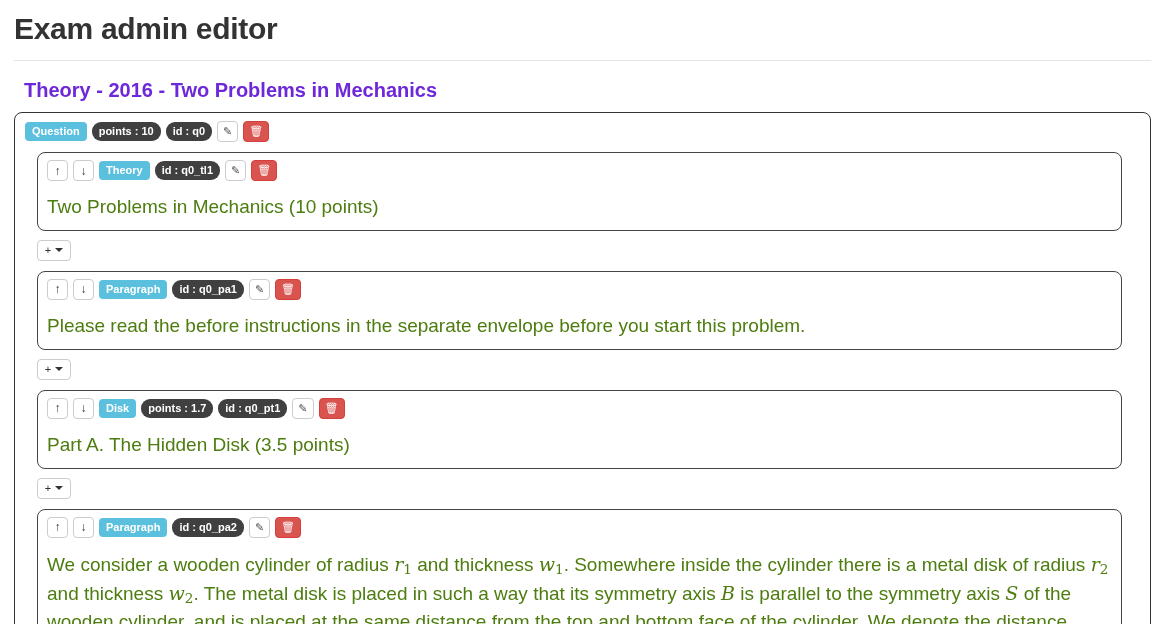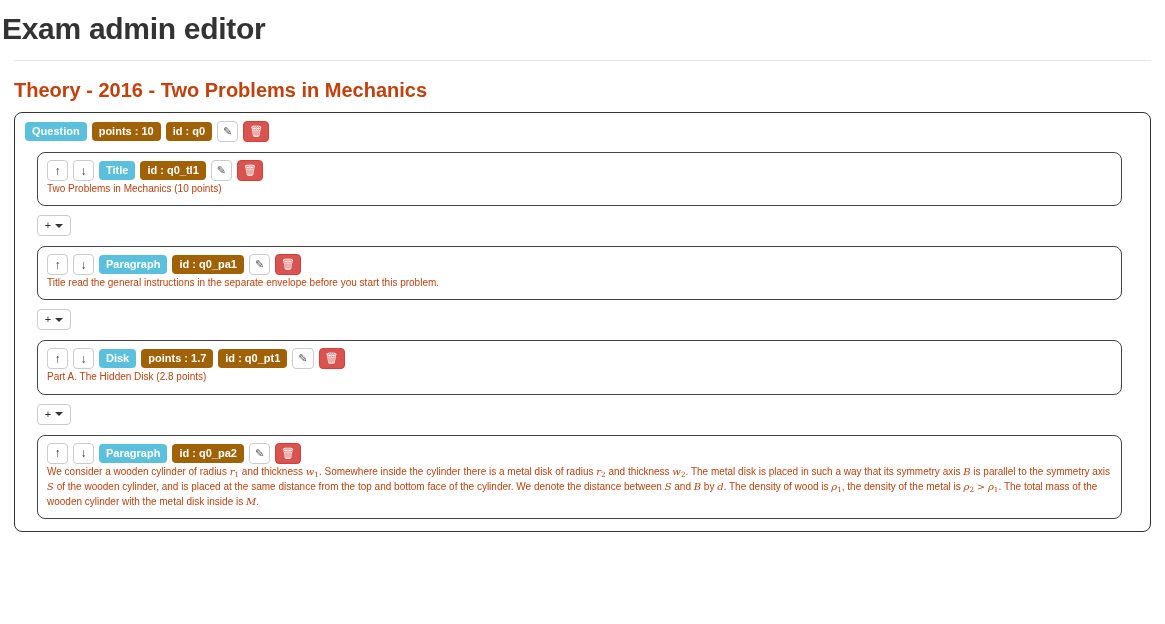--- a/index.html
+++ b/index.html
@@ -10,32 +10,32 @@
     font-family: "Liberation Sans", sans-serif;
     color: #333333;
     overflow: hidden;
   }
   .page { position: relative; width: 1165px; height: 624px; }
 
   .page-title {
     font-size: 30px;
     font-weight: bold;
     color: #333333;
-    margin: 12px 0 0 2px;
+    margin: 12px 0 0 14px;
     letter-spacing: -0.3px;
   }
   .title-rule {
     border-bottom: 1px solid #e5e5e5;
     margin: 14px 14px 0 14px;
   }
   .exam-heading {
     font-size: 20px;
     font-weight: bold;
-    color: #c2410c;
-    margin: 18px 0 10px 14px;
+    color: #6d28d9;
+    margin: 18px 0 10px 24px;
   }
 
   .question-box {
     position: relative;
     margin: 0 14px;
     border: 1px solid #333333;
     border-radius: 8px;
     padding: 8px 16px 12px 10px;
   }
 
@@ -45,21 +45,21 @@
     display: inline-block;
     font-size: 11px;
     font-weight: bold;
     color: #ffffff;
     padding: 3px 7px;
     border-radius: 4px;
     line-height: 13px;
     white-space: nowrap;
   }
   .badge.type { background: #5bc0de; }
-  .badge.meta { background: #a16207; }
+  .badge.meta { background: #404040; border-radius: 9px; }
 
   .btn {
     display: inline-flex;
     align-items: center;
     justify-content: center;
     height: 21px;
     min-width: 21px;
     padding: 0 5px;
     border: 1px solid #cccccc;
     border-radius: 4px;
@@ -91,24 +91,24 @@
 
   .block {
     position: relative;
     border: 1px solid #444444;
     border-radius: 8px;
     padding: 7px 9px 9px 9px;
     margin: 8px 0 0 0;
   }
   .block-inner-wrap { margin: 10px 12px 0 12px; }
   .block-text {
-    margin-top: 1px;
-    font-size: 10px;
+    margin-top: 13px;
+    font-size: 19px;
     line-height: 1.42;
-    color: #c2410c;
+    color: #4d7c0f;
   }
 
   .add-row { margin: 9px 0 0 12px; }
 
   .math { font-family: "DejaVu Serif", serif; font-style: italic; }
   .math-sub { font-style: normal; font-size: 0.72em; vertical-align: -0.25em; font-family: "DejaVu Serif", serif; }
   .math-up { font-family: "DejaVu Serif", serif; font-style: normal; }
 
   
   .annot {
@@ -134,21 +134,21 @@
       <span class="badge meta">id : q0</span>
       <button class="btn edit">✎</button>
       <button class="btn del">🗑</button>
     </div>
 
     <div class="block-inner-wrap">
       <div class="block">
         <div class="chip-row">
           <button class="btn arrow">↑</button>
           <button class="btn arrow">↓</button>
-          <span class="badge type">Title</span>
+          <span class="badge type">Theory</span>
           <span class="badge meta">id : q0_tl1</span>
           <button class="btn edit">✎</button>
           <button class="btn del">🗑</button>
         </div>
         <div class="block-text">Two Problems in Mechanics (10 points)</div>
       </div>
     </div>
 
     <div class="add-row">
       <button class="btn add">
@@ -160,21 +160,21 @@
     <div class="block-inner-wrap">
       <div class="block">
         <div class="chip-row">
           <button class="btn arrow">↑</button>
           <button class="btn arrow">↓</button>
           <span class="badge type">Paragraph</span>
           <span class="badge meta">id : q0_pa1</span>
           <button class="btn edit">✎</button>
           <button class="btn del">🗑</button>
         </div>
-        <div class="block-text">Title read the general instructions in the separate envelope before you start this problem.</div>
+        <div class="block-text">Please read the before instructions in the separate envelope before you start this problem.</div>
       </div>
     </div>
 
     <div class="add-row">
       <button class="btn add">
         <span>+</span>
         <span class="caret"></span>
       </button>
     </div>
 
@@ -182,21 +182,21 @@
       <div class="block">
         <div class="chip-row">
           <button class="btn arrow">↑</button>
           <button class="btn arrow">↓</button>
           <span class="badge type">Disk</span>
           <span class="badge meta">points : 1.7</span>
           <span class="badge meta">id : q0_pt1</span>
           <button class="btn edit">✎</button>
           <button class="btn del">🗑</button>
         </div>
-        <div class="block-text">Part A. The Hidden Disk (2.8 points)</div>
+        <div class="block-text">Part A. The Hidden Disk (3.5 points)</div>
       </div>
     </div>
 
     <div class="add-row">
       <button class="btn add">
         <span>+</span>
         <span class="caret"></span>
       </button>
     </div>
 

